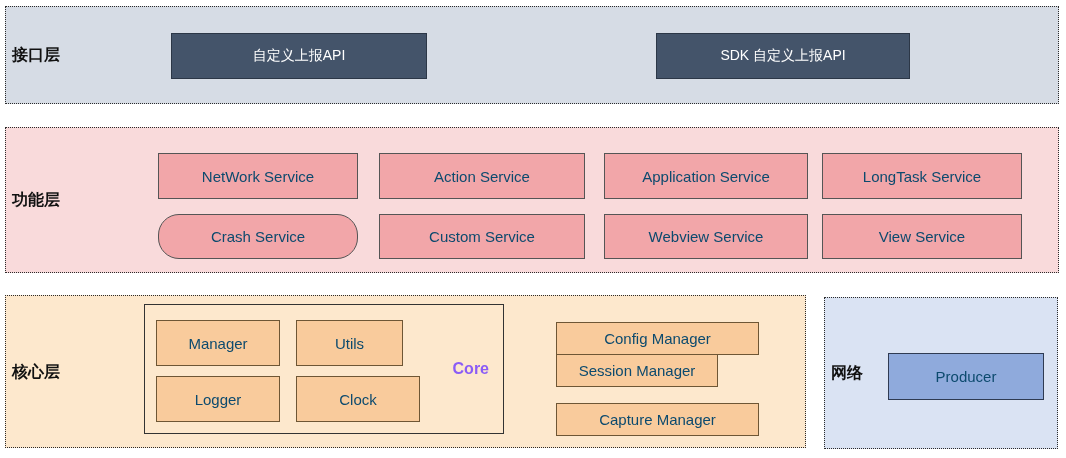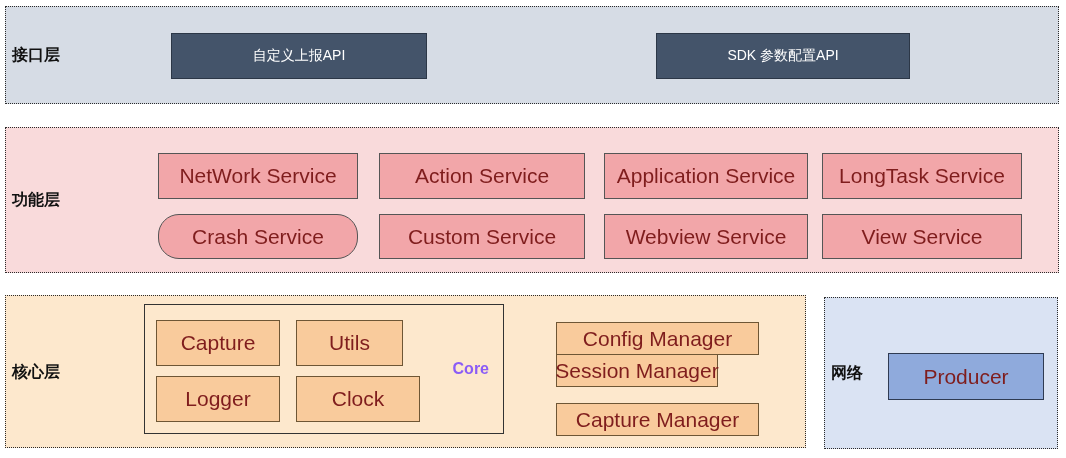--- a/index.html
+++ b/index.html
@@ -17,21 +17,21 @@
   .layer-function{left:5px;top:127px;width:1054px;height:146px;background:#f9dadb;}
   .layer-core{left:5px;top:295px;width:801px;height:153px;background:#fde8cd;}
   .layer-network{left:824px;top:297px;width:234px;height:152px;background:#dae3f3;}
   .layer-label{
     position:absolute;left:6px;top:50%;transform:translateY(-50%);
     font-size:16px;font-weight:bold;color:#111;white-space:nowrap;
   }
   .box{
     position:absolute;box-sizing:border-box;
     display:flex;align-items:center;justify-content:center;
-    font-size:21px;color:#7f1d1d;white-space:nowrap;
+    font-size:15px;color:#0c4a6e;white-space:nowrap;
   }
   .box-dark{
     background:#44546a;border:1px solid #2c3747;color:#ffffff;font-size:14px;
   }
   .box-pink{
     background:#f2a6a9;border:1px solid #555555;
   }
   .box-orange{
     background:#f9cb9c;border:1px solid #6e5635;
   }
@@ -46,41 +46,41 @@
     position:absolute;right:14px;top:50%;transform:translateY(-50%);
     font-size:16px;font-weight:bold;color:#8b5cf6;
   }
 </style>
 </head>
 <body>
 
 <section class="layer layer-interface">
   <span class="layer-label">接口层</span>
   <div class="box box-dark" style="left:165px;top:26px;width:256px;height:46px;">自定义上报API</div>
-  <div class="box box-dark" style="left:650px;top:26px;width:254px;height:46px;">SDK 参数配置API</div>
+  <div class="box box-dark" style="left:650px;top:26px;width:254px;height:46px;">SDK 自定义上报API</div>
 </section>
 
 <section class="layer layer-function">
   <span class="layer-label">功能层</span>
   <div class="box box-pink" style="left:152px;top:25px;width:200px;height:46px;">NetWork Service</div>
   <div class="box box-pink" style="left:373px;top:25px;width:206px;height:46px;">Action Service</div>
   <div class="box box-pink" style="left:598px;top:25px;width:204px;height:46px;">Application Service</div>
   <div class="box box-pink" style="left:816px;top:25px;width:200px;height:46px;">LongTask Service</div>
   <div class="box box-pink" style="left:152px;top:86px;width:200px;height:45px;border-radius:21px;">Crash Service</div>
   <div class="box box-pink" style="left:373px;top:86px;width:206px;height:45px;">Custom Service</div>
   <div class="box box-pink" style="left:598px;top:86px;width:204px;height:45px;">Webview Service</div>
   <div class="box box-pink" style="left:816px;top:86px;width:200px;height:45px;">View Service</div>
 </section>
 
 <section class="layer layer-core">
   <span class="layer-label">核心层</span>
 
   <div class="core-group">
     <span class="core-group-label">Core</span>
-    <div class="box box-orange" style="left:11px;top:15px;width:124px;height:46px;">Capture</div>
+    <div class="box box-orange" style="left:11px;top:15px;width:124px;height:46px;">Manager</div>
     <div class="box box-orange" style="left:151px;top:15px;width:107px;height:46px;">Utils</div>
     <div class="box box-orange" style="left:11px;top:71px;width:124px;height:46px;">Logger</div>
     <div class="box box-orange" style="left:151px;top:71px;width:124px;height:46px;text-align:center;">Clock</div>
   </div>
 
   <div class="box box-orange" style="left:550px;top:10px;width:203px;height:33px;margin-top:16px;">Config Manager</div>
   <div class="box box-orange" style="left:550px;top:58px;width:162px;height:33px;">Session Manager</div>
   <div class="box box-orange" style="left:550px;top:107px;width:203px;height:33px;">Capture Manager</div>
 </section>
 

